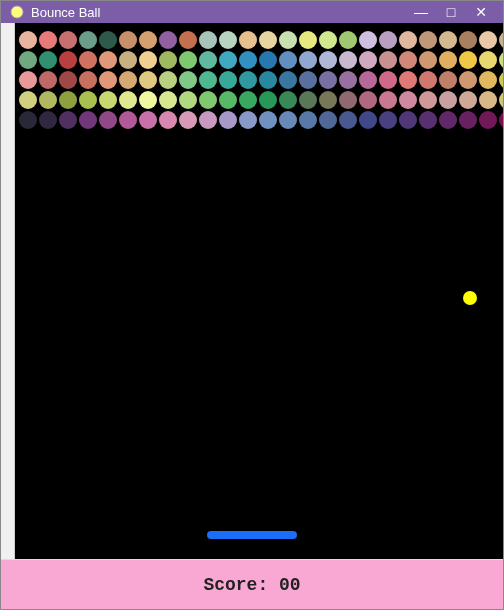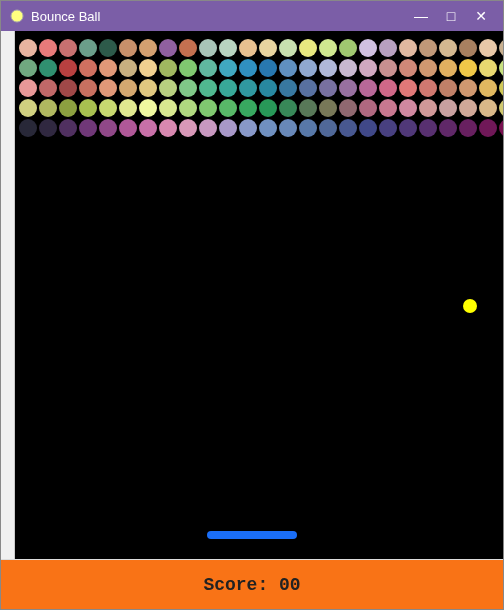--- a/index.html
+++ b/index.html
@@ -14,21 +14,21 @@
       width: 504px;
       height: 610px;
       display: flex;
       flex-direction: column;
       border: 1px solid #888;
       box-shadow: 2px 2px 8px rgba(0,0,0,0.4);
     }
     .title-bar {
       background: #7b5ea7;
       color: white;
-      height: 30px;
+      height: 22px;
       display: flex;
       align-items: center;
       padding: 0 8px;
       flex-shrink: 0;
       user-select: none;
     }
     .title-bar-icon {
       width: 16px;
       height: 16px;
       margin-right: 6px;
@@ -100,21 +100,21 @@
       bottom: 20px;
       left: 50%;
       transform: translateX(-50%);
       width: 90px;
       height: 8px;
       background: #1a6ef7;
       border-radius: 4px;
     }
     .score-bar {
       height: 50px;
-      background: #f97316;
+      background: #f9a8d4;
       display: flex;
       align-items: center;
       justify-content: center;
       border-top: 1px solid #ddd;
     }
     .score-text {
       font-size: 18px;
       font-weight: bold;
       color: #222;
       font-family: 'Courier New', monospace;

